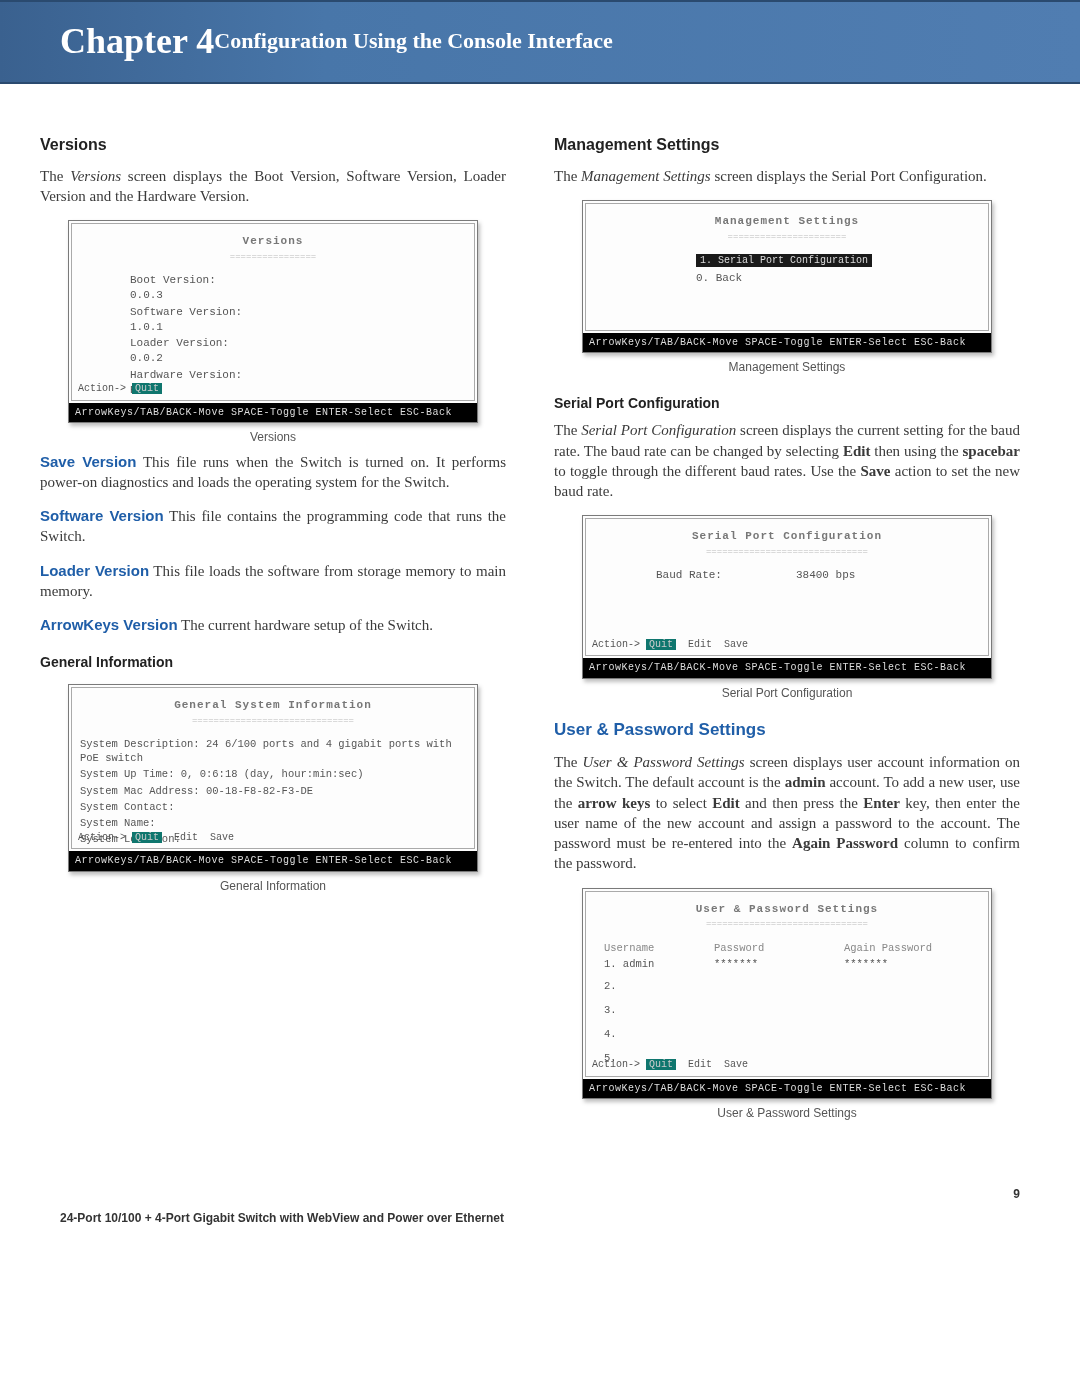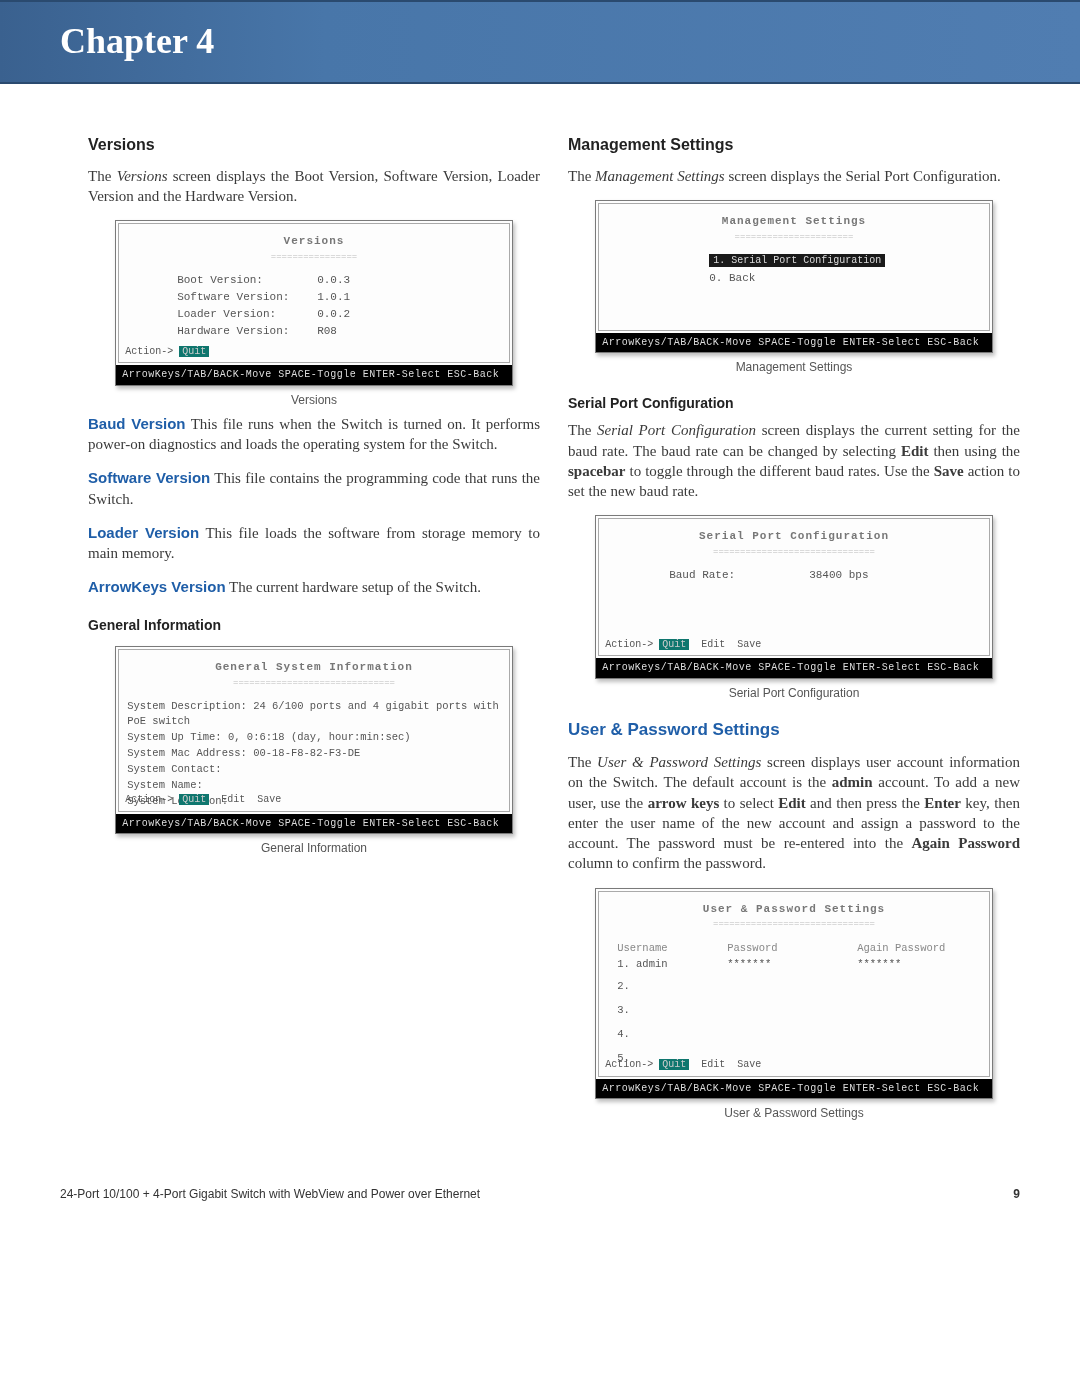--- a/index.html
+++ b/index.html
@@ -17,22 +17,22 @@
     display: flex;
     align-items: center;
     border-top: 2px solid #2a4a6f;
     border-bottom: 2px solid #2a4a6f;
   }
   .header h1 { font-size: 36px; font-weight: bold; }
   .header h2 { font-size: 22px; font-weight: bold; }
 
   .content {
     display: flex;
-    padding: 50px 60px 40px 88px;
-    gap: 28px;
+    padding: 50px 60px 40px 40px;
+    gap: 48px;
     font-size: 15px;
     line-height: 1.35;
     color: #3a3a3a;
   }
   .col { flex: 1; }
 
   h3.sec { font-family: 'Segoe UI', Arial, sans-serif; font-weight: bold; font-size: 16px; margin-bottom: 10px; color: #222; }
   h4.sub { font-family: 'Segoe UI', Arial, sans-serif; font-weight: bold; font-size: 14px; margin-top: 18px; margin-bottom: 8px; color: #222; }
   h3.blue { font-family: 'Segoe UI', Arial, sans-serif; font-weight: bold; font-size: 17px; color: #1f5ea8; margin: 18px 0 10px 0; }
 
@@ -58,21 +58,21 @@
   .fb-inner {
     border: 1px solid #aaa;
     margin: 2px;
     padding: 10px 10px 0 10px;
     min-height: 140px;
     position: relative;
   }
   .fb-title { text-align: center; letter-spacing: 1px; font-weight: bold; margin-bottom: 2px; color:#777;}
   .fb-title-ul { text-align:center; color:#bbb; font-size:9px; margin-bottom:10px; letter-spacing:0;}
   .fb-lines { margin-left: 48px; }
-  .fb-lines .row { display: flex; margin-bottom: 2px; }
+  .fb-lines .row { display: flex; margin-bottom: 2px; flex-direction: column; }
   .fb-lines .lbl { width: 140px; }
   .fb-footer {
     background: #000000;
     color: #ddd;
     font-size: 10px;
     padding: 3px 6px;
     letter-spacing: 0.5px;
   }
   .fb-actions {
     position: absolute;
@@ -104,28 +104,29 @@
   .fb-up-nums div{ margin-bottom:10px; }
 
   .footer {
     display: flex;
     justify-content: space-between;
     padding: 20px 60px 30px 60px;
     font-family: 'Segoe UI', Arial, sans-serif;
     font-size: 12px;
     color: #333;
   }
-  .footer .left { font-weight: normal; }
+  .footer .left { font-weight: bold; margin-top: 24px; }
   .footer .right { font-weight: bold; }
 </style>
 </head>
 <body>
 
 <div class="header">
   <h1>Chapter 4</h1>
+  <h2>Configuration Using the Console Interface</h2>
 </div>
 
 <div class="content">
 
   <div class="col">
 
     <h3 class="sec">Versions</h3>
     <p class="body">
       <span>The </span><em class="i">Versions</em><span> screen displays the Boot Version, Software Version, Loader Version and the Hardware Version.</span>
     </p>
@@ -153,21 +154,21 @@
                 <span>R08</span>
               </div>
           </div>
           <div class="fb-actions">Action-&gt; <span class="hi">Quit</span></div>
         </div>
         <div class="fb-footer">ArrowKeys/TAB/BACK-Move  SPACE-Toggle  ENTER-Select  ESC-Back</div>
       </div>
       <div class="caption">Versions</div>
     </div>
 
-    <p class="body"><span class="term">Baud Version</span><span>  This file runs when the Switch is turned on. It performs power-on diagnostics and loads the operating system for the Switch.</span></p>
+    <p class="body"><span class="term">Save Version</span><span>  This file runs when the Switch is turned on. It performs power-on diagnostics and loads the operating system for the Switch.</span></p>
     <p class="body"><span class="term">Software Version</span><span> This file contains the programming code that runs the Switch.</span></p>
     <p class="body"><span class="term">Loader Version</span><span>  This file loads the software from storage memory to main memory.</span></p>
     <p class="body"><span class="term">ArrowKeys Version</span><span> The current hardware setup of the Switch.</span></p>
 
     <h4 class="sub">General Information</h4>
 
     <div class="figure">
       <div class="figure-box">
         <div class="fb-inner fb-gi-inner">
           <div class="fb-title">General System Information</div>

